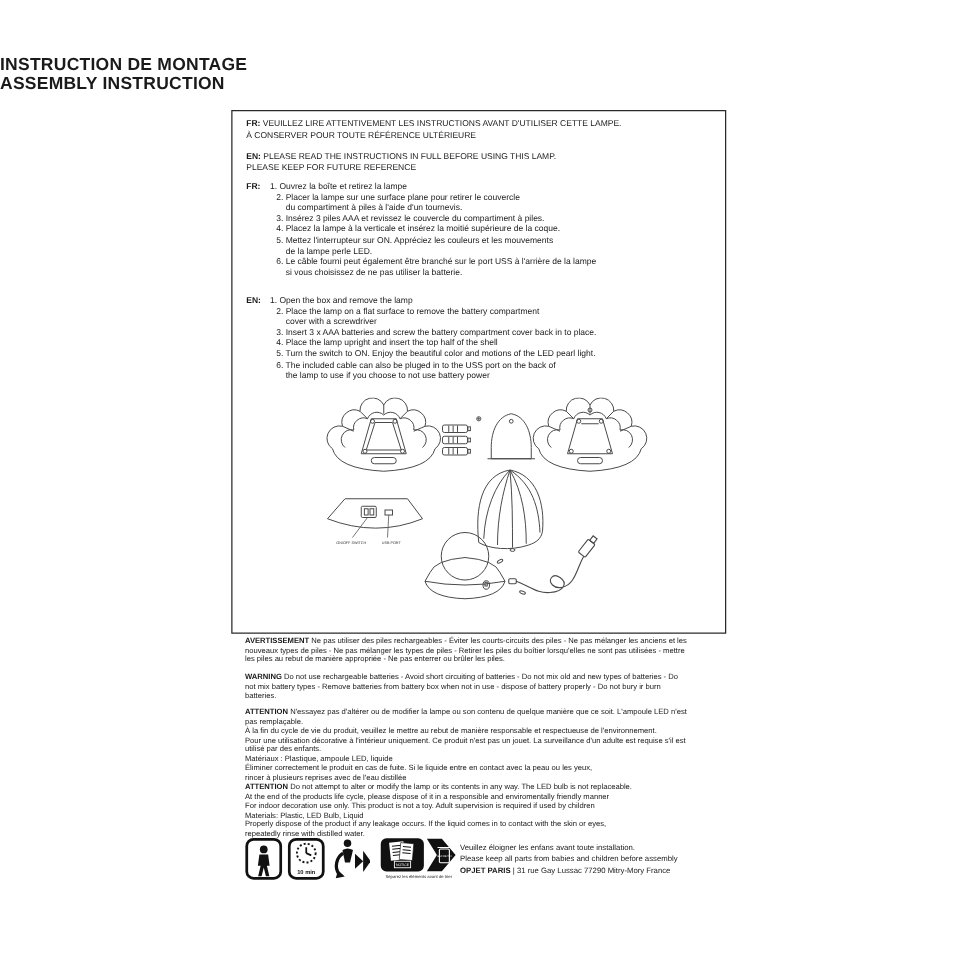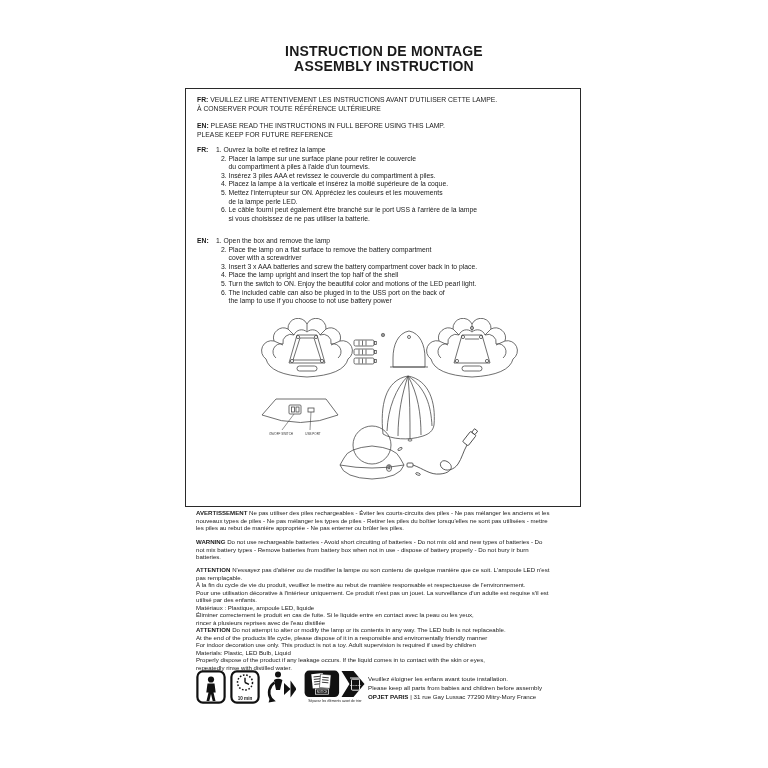--- a/index.html
+++ b/index.html
@@ -1,18 +1,18 @@
 <!DOCTYPE html>
 <html><head>
 <meta charset="utf-8">
 <style>
   html,body{margin:0;padding:0;background:#fff;}
   .page{position:relative;width:768px;height:768px;background:#ffffff;overflow:hidden;
         font-family:"Liberation Sans",sans-serif;color:#1a1a1a;}
-  .title{position:absolute;top:44px;left:0;width:100%;text-align:center;
+  .title{position:absolute;top:44px;left:0;width:100%;
          font-weight:bold;font-size:14px;line-height:15px;letter-spacing:.2px;white-space:pre-line;}
   .inst-box{position:absolute;left:185px;top:88px;width:396px;height:419px;
             border:1.2px solid #2a2a2a;box-sizing:border-box;}
   .box-text{position:absolute;font-size:6.8px;line-height:8.6px;}
   .intro-fr{top:7px;left:11px;right:8px;}
   .intro-en{top:33px;left:11px;right:8px;}
   .steps-fr{top:57px;left:11px;right:6px;}
   .steps-en{top:148px;left:11px;right:6px;}
   .step-label{position:absolute;left:0;top:0;font-weight:700;}
   .step-items{margin-left:19px;}

